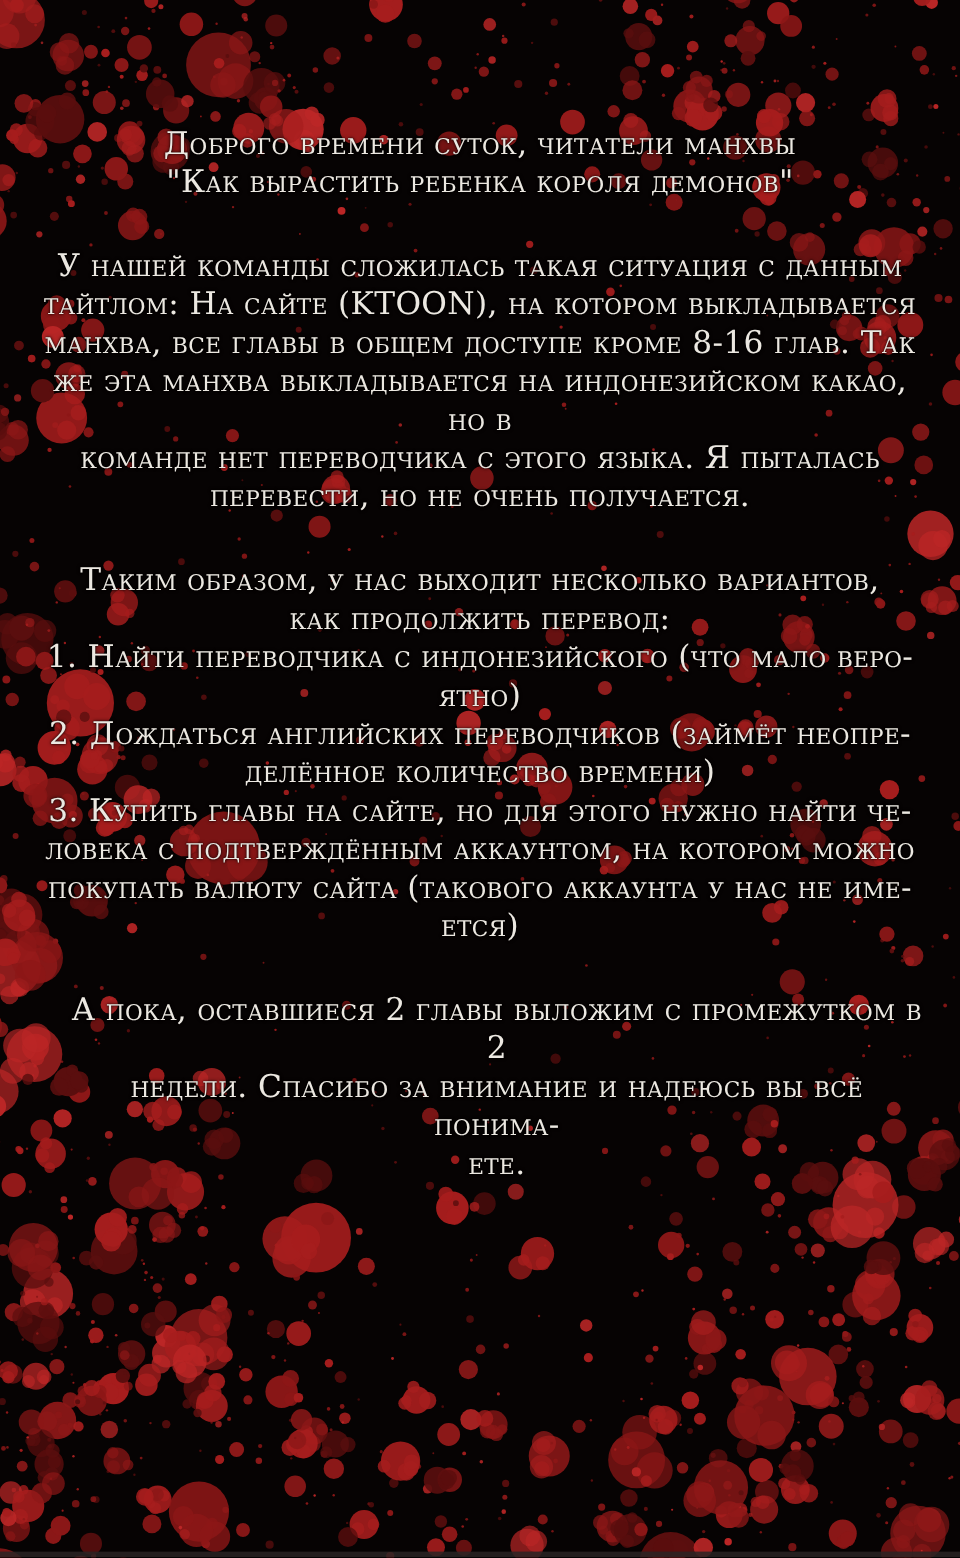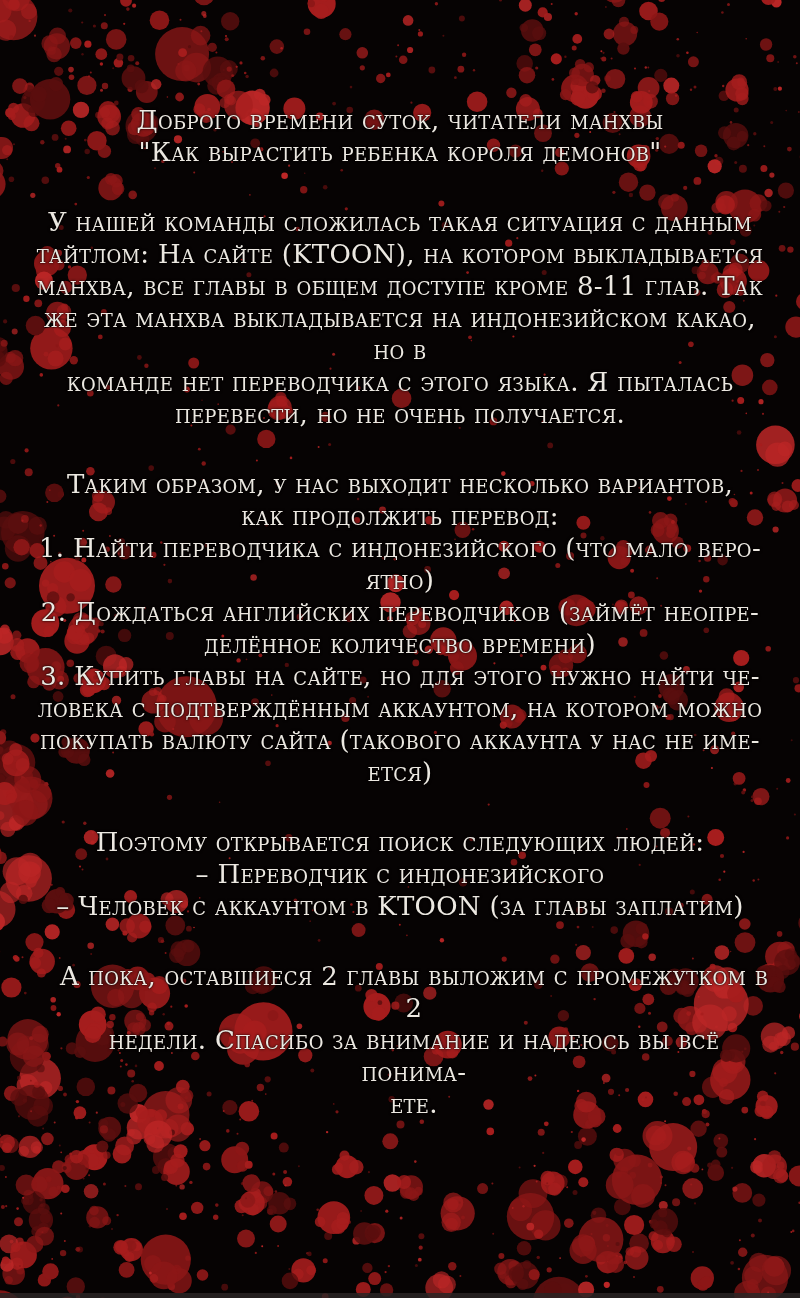--- a/index.html
+++ b/index.html
@@ -1891,37 +1891,34 @@
       <circle cx="693.9" cy="844.4" r="1.2" fill="#a61d1d" fill-opacity="0.98"></circle>
       <circle cx="203.7" cy="463.5" r="2.2" fill="#8c1717" fill-opacity="0.89"></circle>
       <circle cx="695.5" cy="270.2" r="3.9" fill="#5a0e0e" fill-opacity="0.70"></circle>
     </svg>
 
   <main class="text-block">
     <p>Доброго времени суток, читатели манхвы
 "Как вырастить ребенка короля демонов"</p>
     <p>У нашей команды сложилась такая ситуация с данным
 тайтлом: На сайте (KTOON), на котором выкладывается
-манхва, все главы в общем доступе кроме 8-11 глав. Так
+манхва, все главы в общем доступе кроме 8-16 глав. Так
 же эта манхва выкладывается на индонезийском какао,
 но в
 команде нет переводчика с этого языка. Я пыталась
 перевести, но не очень получается.</p>
     <p>Таким образом, у нас выходит несколько вариантов,
 как продолжить перевод:
 1. Найти переводчика с индонезийского (что мало веро-
 ятно)
 2. Дождаться английских переводчиков (займёт неопре-
 делённое количество времени)
 3. Купить главы на сайте, но для этого нужно найти че-
 ловека с подтверждённым аккаунтом, на котором можно
 покупать валюту сайта (такового аккаунта у нас не име-
 ется)</p>
-    <p>Поэтому открывается поиск следующих людей:
-– Переводчик с индонезийского
-– Человек с аккаунтом в KTOON (за главы заплатим)</p>
     <p>А пока, оставшиеся 2 главы выложим с промежутком в 2
 недели. Спасибо за внимание и надеюсь вы всё понима-
 ете.</p>
   </main>
 
   <div class="bottom-strip"></div>
 </div>
 
 </body></html>

